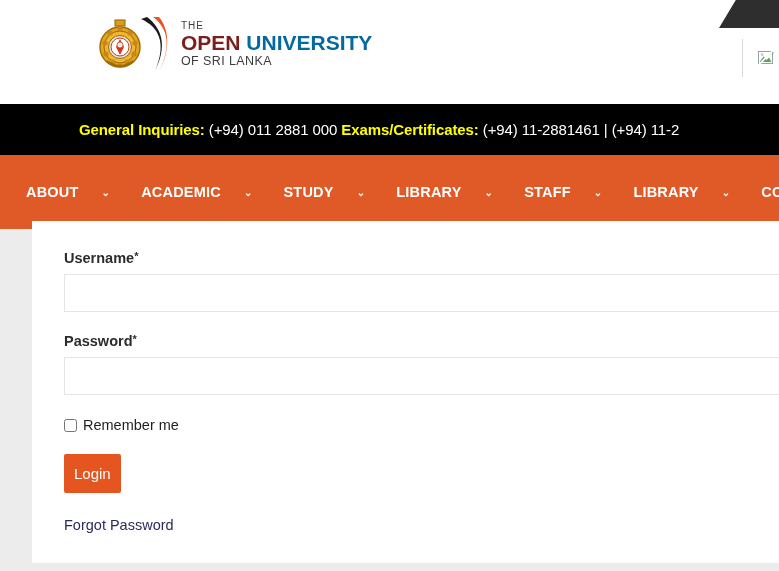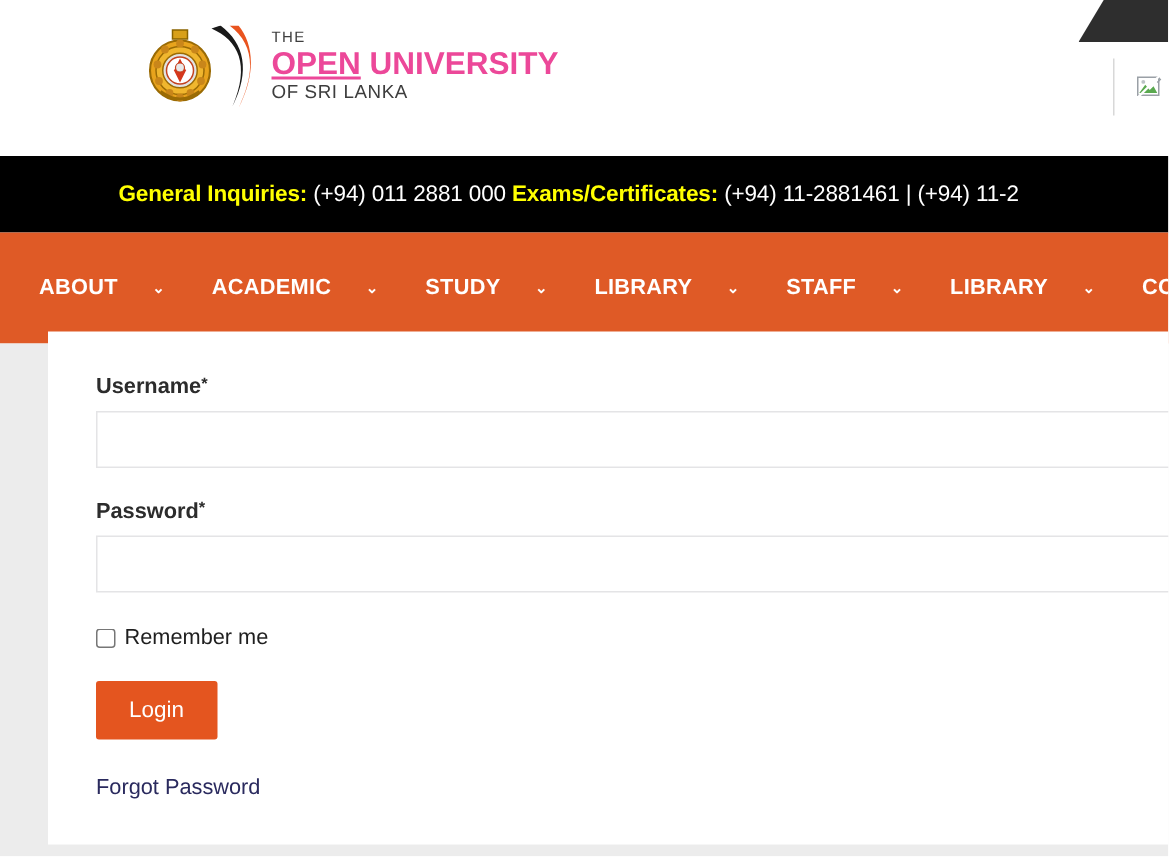--- a/index.html
+++ b/index.html
@@ -71,22 +71,22 @@
     font-weight: 400;
     margin-bottom: 1px;
   }
   .logo-main {
     font-size: 21px;
     font-weight: 700;
     letter-spacing: 0px;
     margin-bottom: 2px;
     white-space: nowrap;
   }
-  .logo-open { color: #ec4899; text-decoration: underline; }
-  .logo-univ { color: #ec4899; margin-top: 12px; }
+  .logo-open { color: #7f1d1d; }
+  .logo-univ { color: #0369a1; margin-top: 12px; }
   .logo-sub {
     font-size: 12.5px;
     color: #3d3d3d;
     letter-spacing: 0.4px;
     font-weight: 400;
   }
 
   
   .header-right {
     position: absolute;
@@ -222,21 +222,21 @@
 
   .login-btn {
     margin-top: 21px;
     display: inline-block;
     background: #e4551f;
     color: #ffffff;
     border: none;
     border-radius: 2px;
     font-size: 15px;
     font-family: "Liberation Sans", sans-serif;
-    padding: 12px 22px;
+    padding: 12px 10px;
     cursor: pointer;
     line-height: 1;
   }
 
   .forgot-link {
     display: block;
     margin-top: 24px;
     font-size: 14.5px;
     color: #2a2a5e;
     text-decoration: none;

